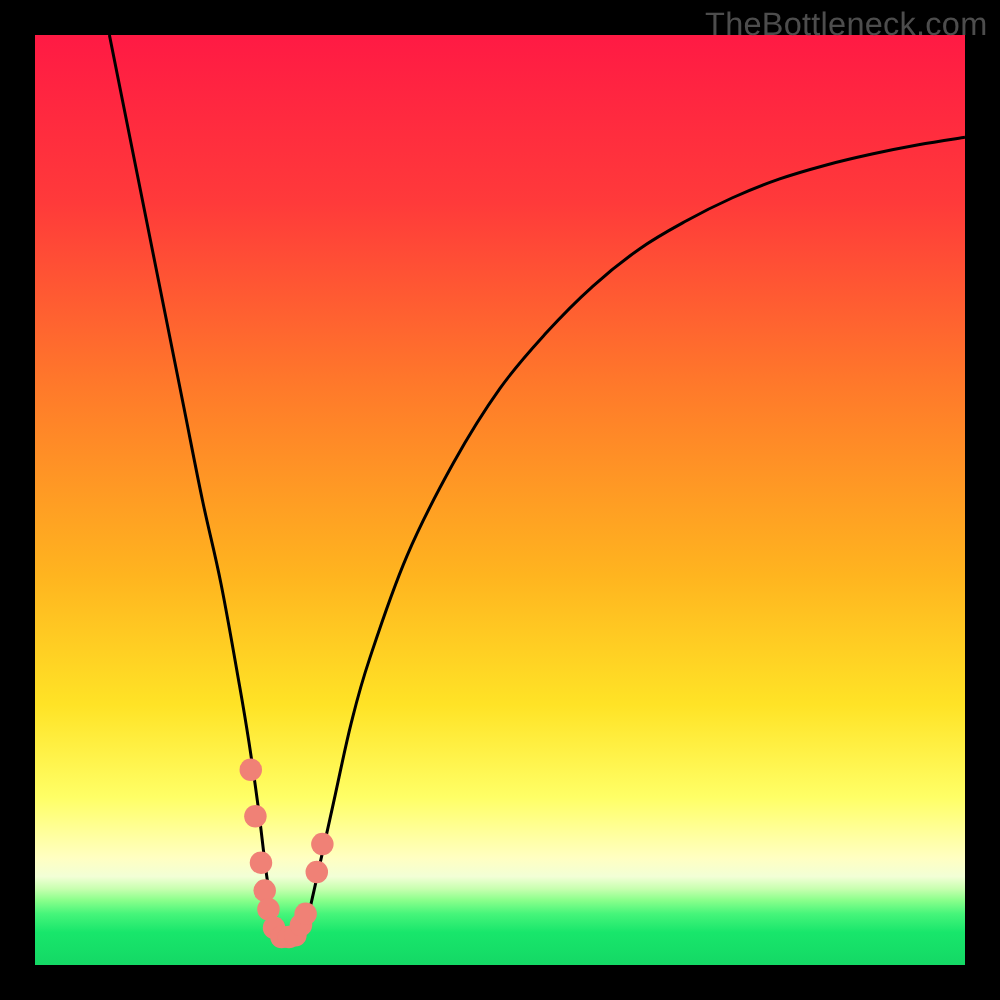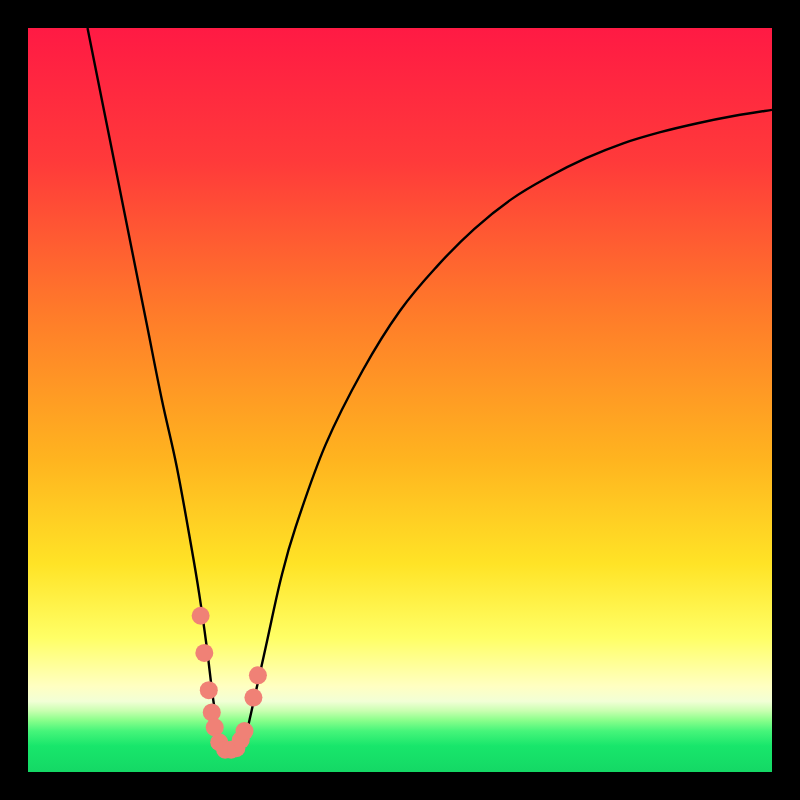--- a/index.html
+++ b/index.html
@@ -71,13 +71,14 @@
           <circle cx="197.16" cy="721.68" r="9" fill="#f08176"></circle>
           <circle cx="203.11" cy="721.68" r="9" fill="#f08176"></circle>
           <circle cx="208.32" cy="720.19" r="9" fill="#f08176"></circle>
           <circle cx="212.78" cy="712.01" r="9" fill="#f08176"></circle>
           <circle cx="216.50" cy="703.08" r="9" fill="#f08176"></circle>
           <circle cx="225.43" cy="669.60" r="9" fill="#f08176"></circle>
           <circle cx="229.90" cy="647.28" r="9" fill="#f08176"></circle>
         </g>
     </svg>
   </div>
+  <div class="watermark">TheBottleneck.com</div>
 </div>
 
 </body></html>

